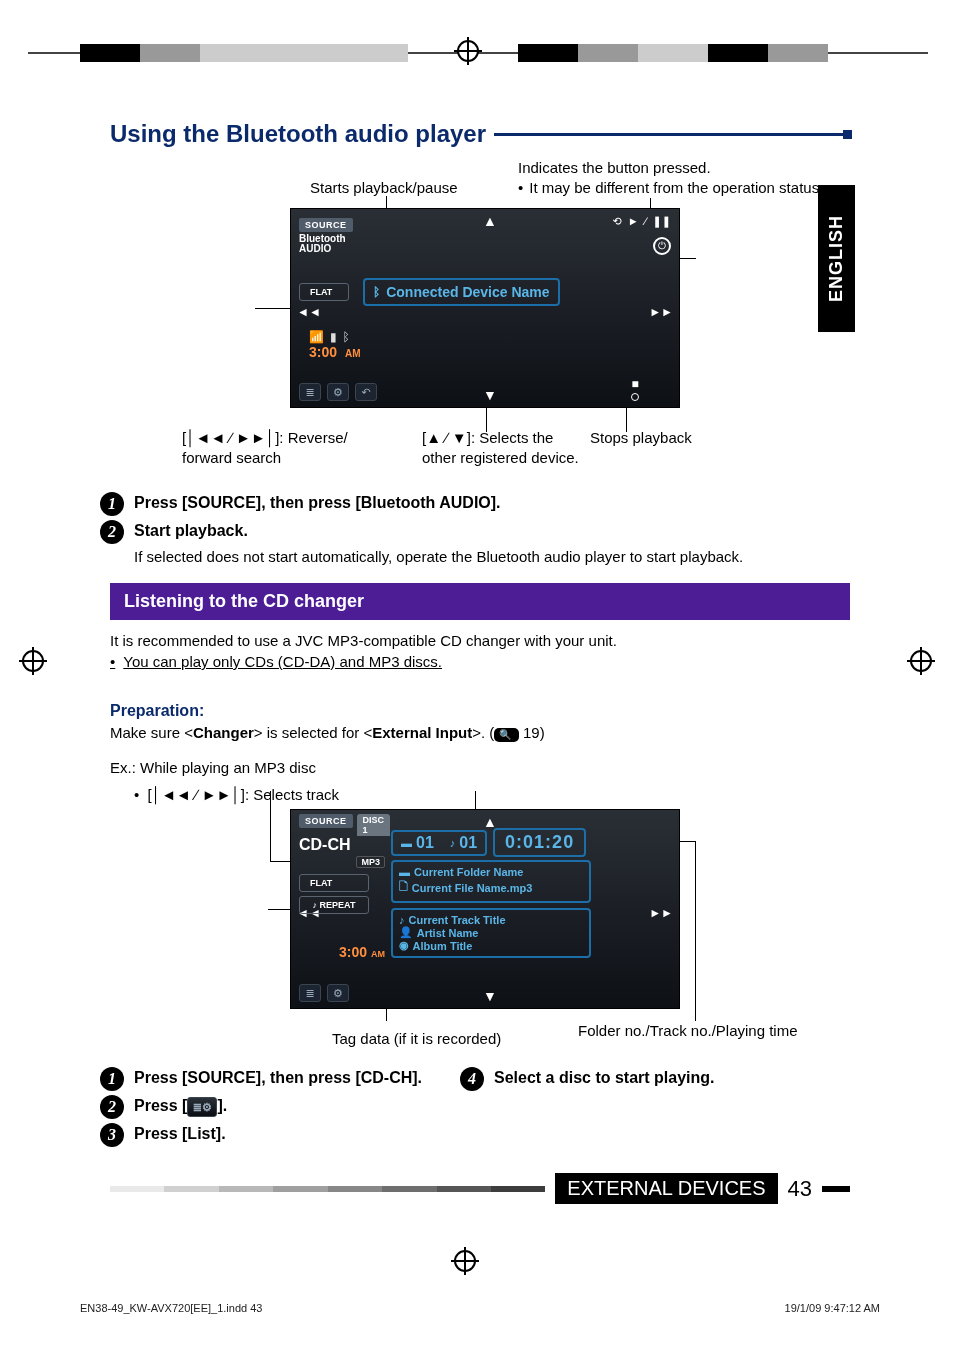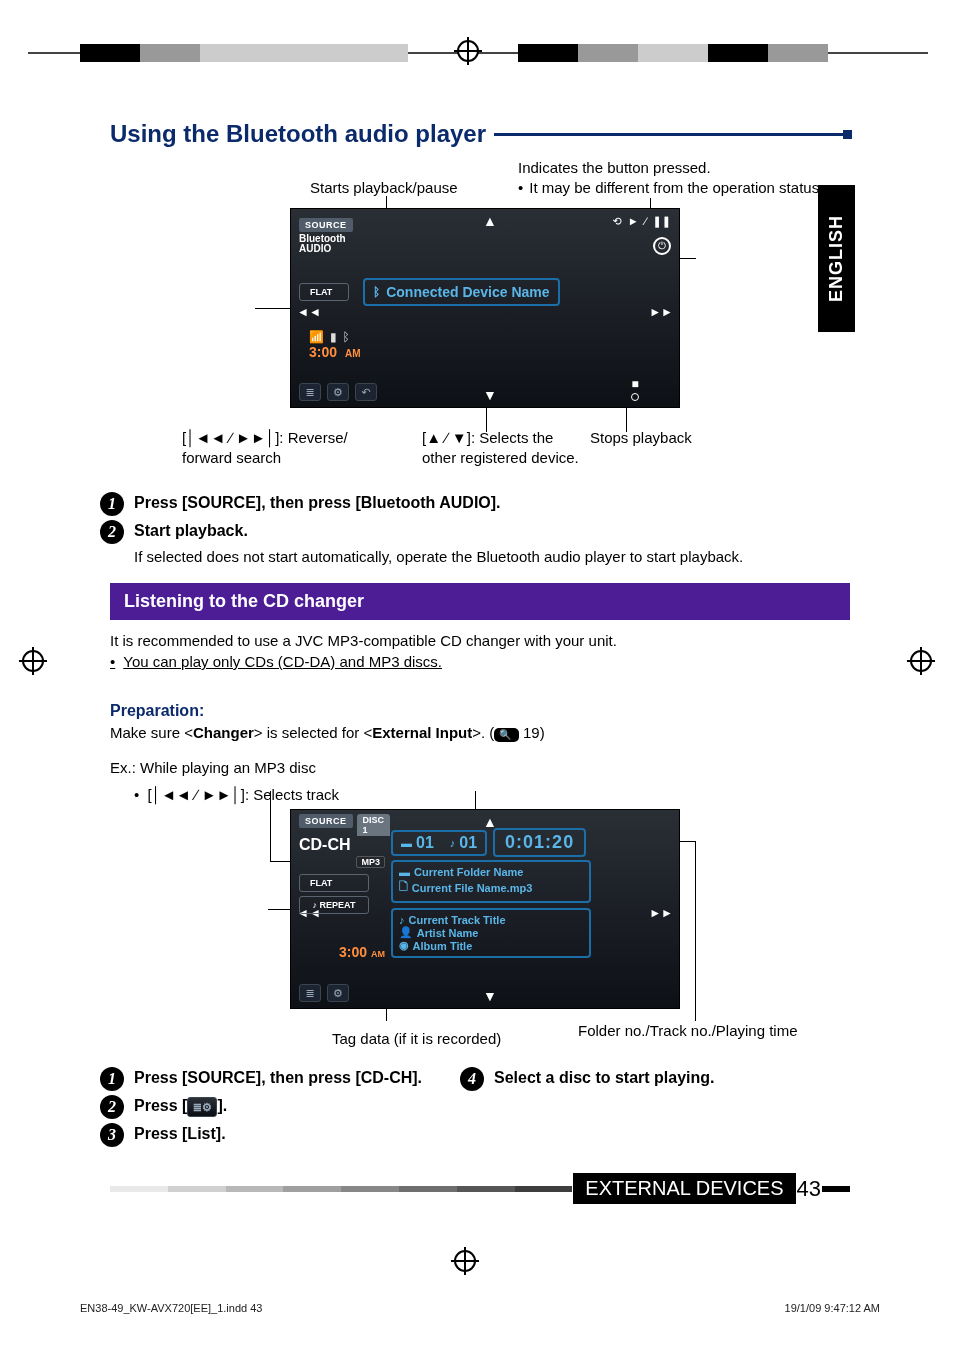--- a/index.html
+++ b/index.html
@@ -125,21 +125,21 @@
   .info-box2 { position:absolute; left:100px; top:98px; border:2px solid #1b6ea8; border-radius:4px; padding:4px 6px; width:200px;}
   .info-box2 div { color:#5ab6e8; font-size:11px; font-weight:bold; display:flex; gap:4px; align-items:center;}
   .repeat-box { border:1px solid #5a6470; color:#fff; font-size:9px; padding:3px 6px; text-align:center; border-radius:3px; font-weight:bold; width:60px;}
 
   .rounded-note {
     border:1px solid #000; border-radius:22px; padding:10px 18px; font-size:15px;
     margin-top:10px;
   }
 
   .footer-band {
-    position:absolute; bottom:0; left:0; width:740px; display:flex; align-items:center; gap:1px;
+    position:absolute; bottom:0; left:0; width:740px; display:flex; align-items:center; gap:10px;
   }
   .footer-band .label-box { background:#000; color:#fff; font-size:20px; padding:4px 12px; }
   .footer-band .pagenum { font-size:22px; }
   .gradient-bar { display:flex; flex:1; height:6px; }
   .gradient-bar > div { flex:1; }
 
   .footer-meta { position:absolute; left:80px; bottom:38px; font-size:11px; color:#222; width:800px; display:flex; justify-content:space-between;}
   .kbd-icon { display:inline-flex; align-items:center; gap:0;}
   .tool-icon { background:linear-gradient(#2a3038,#0a0d12); border:1px solid #3a4550; border-radius:3px; width:30px; height:20px; display:inline-flex; align-items:center; justify-content:center; color:#9ab; font-size:11px; vertical-align:middle;}
 </style>

